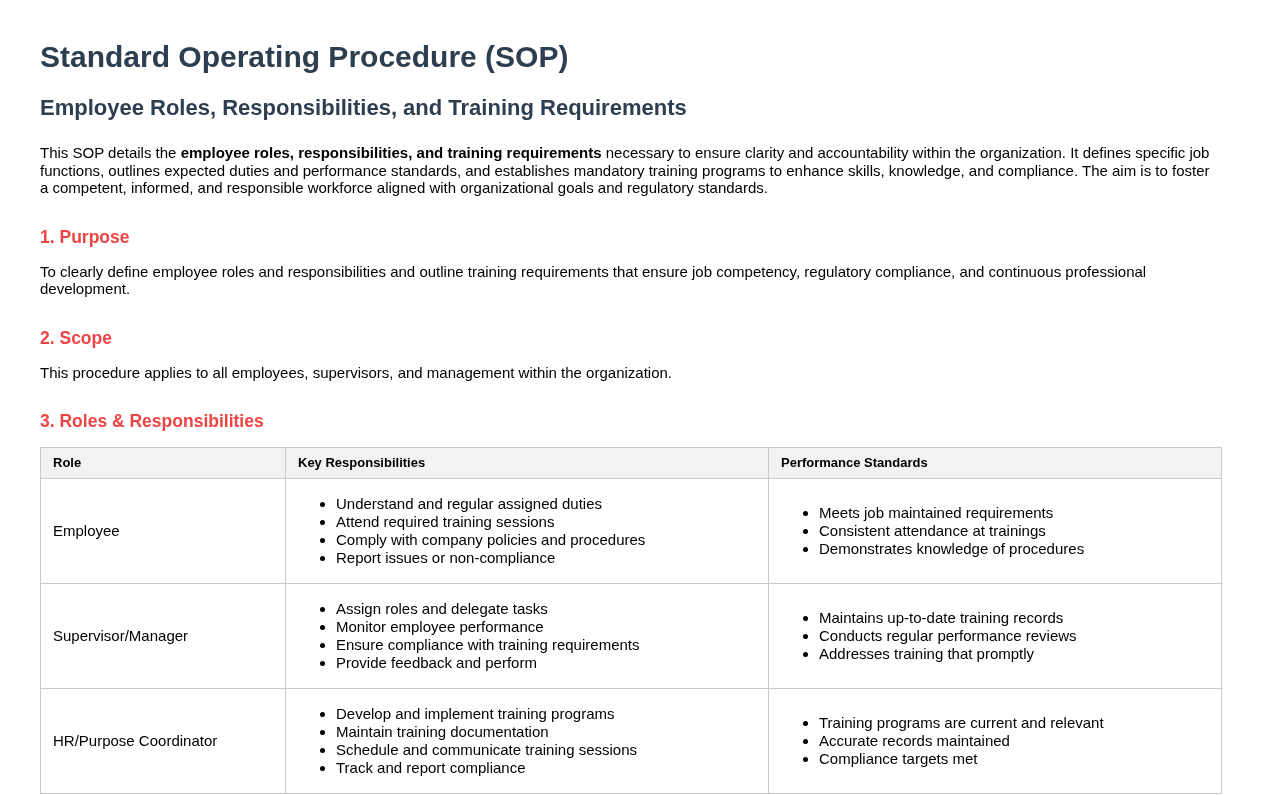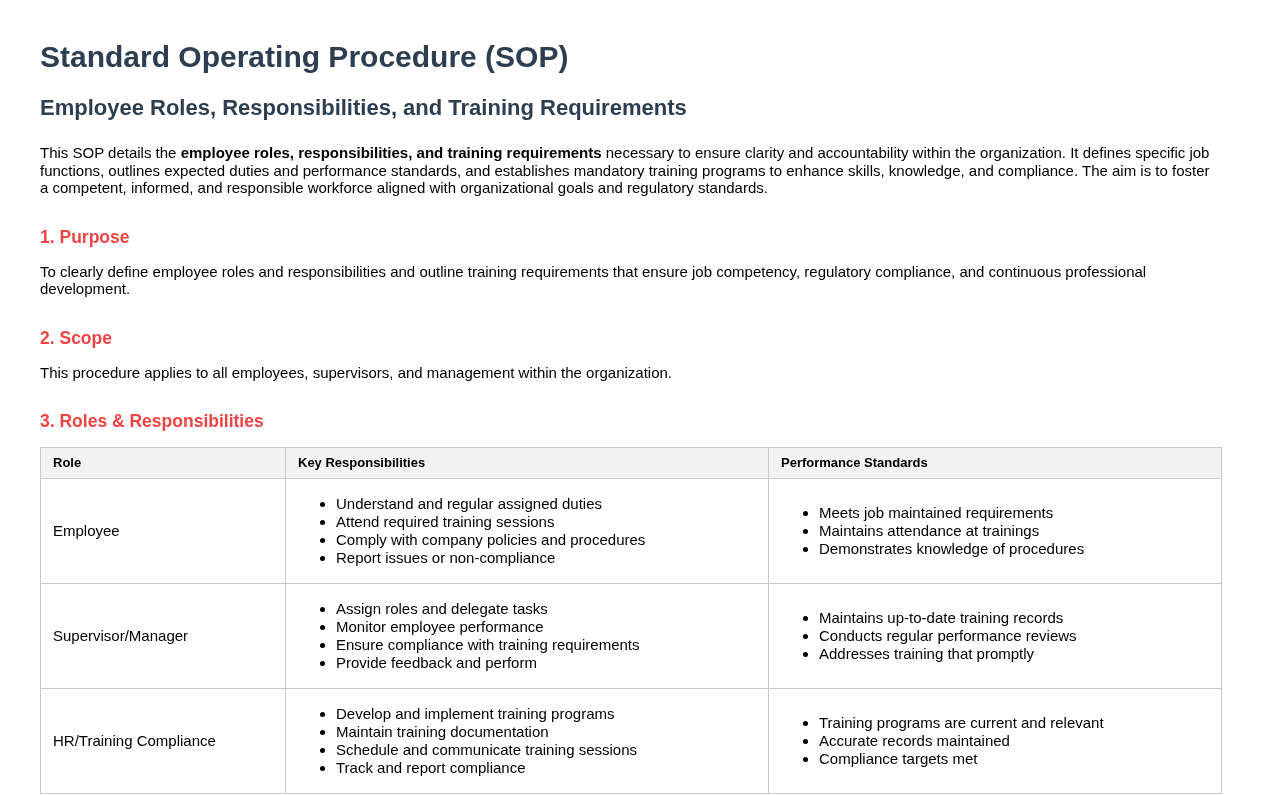--- a/index.html
+++ b/index.html
@@ -114,21 +114,21 @@
           <ul>
             <li>Understand and regular assigned duties</li>
             <li>Attend required training sessions</li>
             <li>Comply with company policies and procedures</li>
             <li>Report issues or non-compliance</li>
           </ul>
         </td>
         <td>
           <ul>
             <li>Meets job maintained requirements</li>
-            <li>Maintains attendance at trainings</li>
+            <li>Consistent attendance at trainings</li>
             <li>Demonstrates knowledge of procedures</li>
           </ul>
         </td>
       </tr>
       <tr>
         <td>Supervisor/Manager</td>
         <td>
           <ul>
             <li>Assign roles and delegate tasks</li>
             <li>Monitor employee performance</li>
@@ -138,21 +138,21 @@
         </td>
         <td>
           <ul>
             <li>Maintains up-to-date training records</li>
             <li>Conducts regular performance reviews</li>
             <li>Addresses training that promptly</li>
           </ul>
         </td>
       </tr>
       <tr>
-        <td>HR/Training Compliance</td>
+        <td>HR/Purpose Coordinator</td>
         <td>
           <ul>
             <li>Develop and implement training programs</li>
             <li>Maintain training documentation</li>
             <li>Schedule and communicate training sessions</li>
             <li>Track and report compliance</li>
           </ul>
         </td>
         <td>
           <ul>

